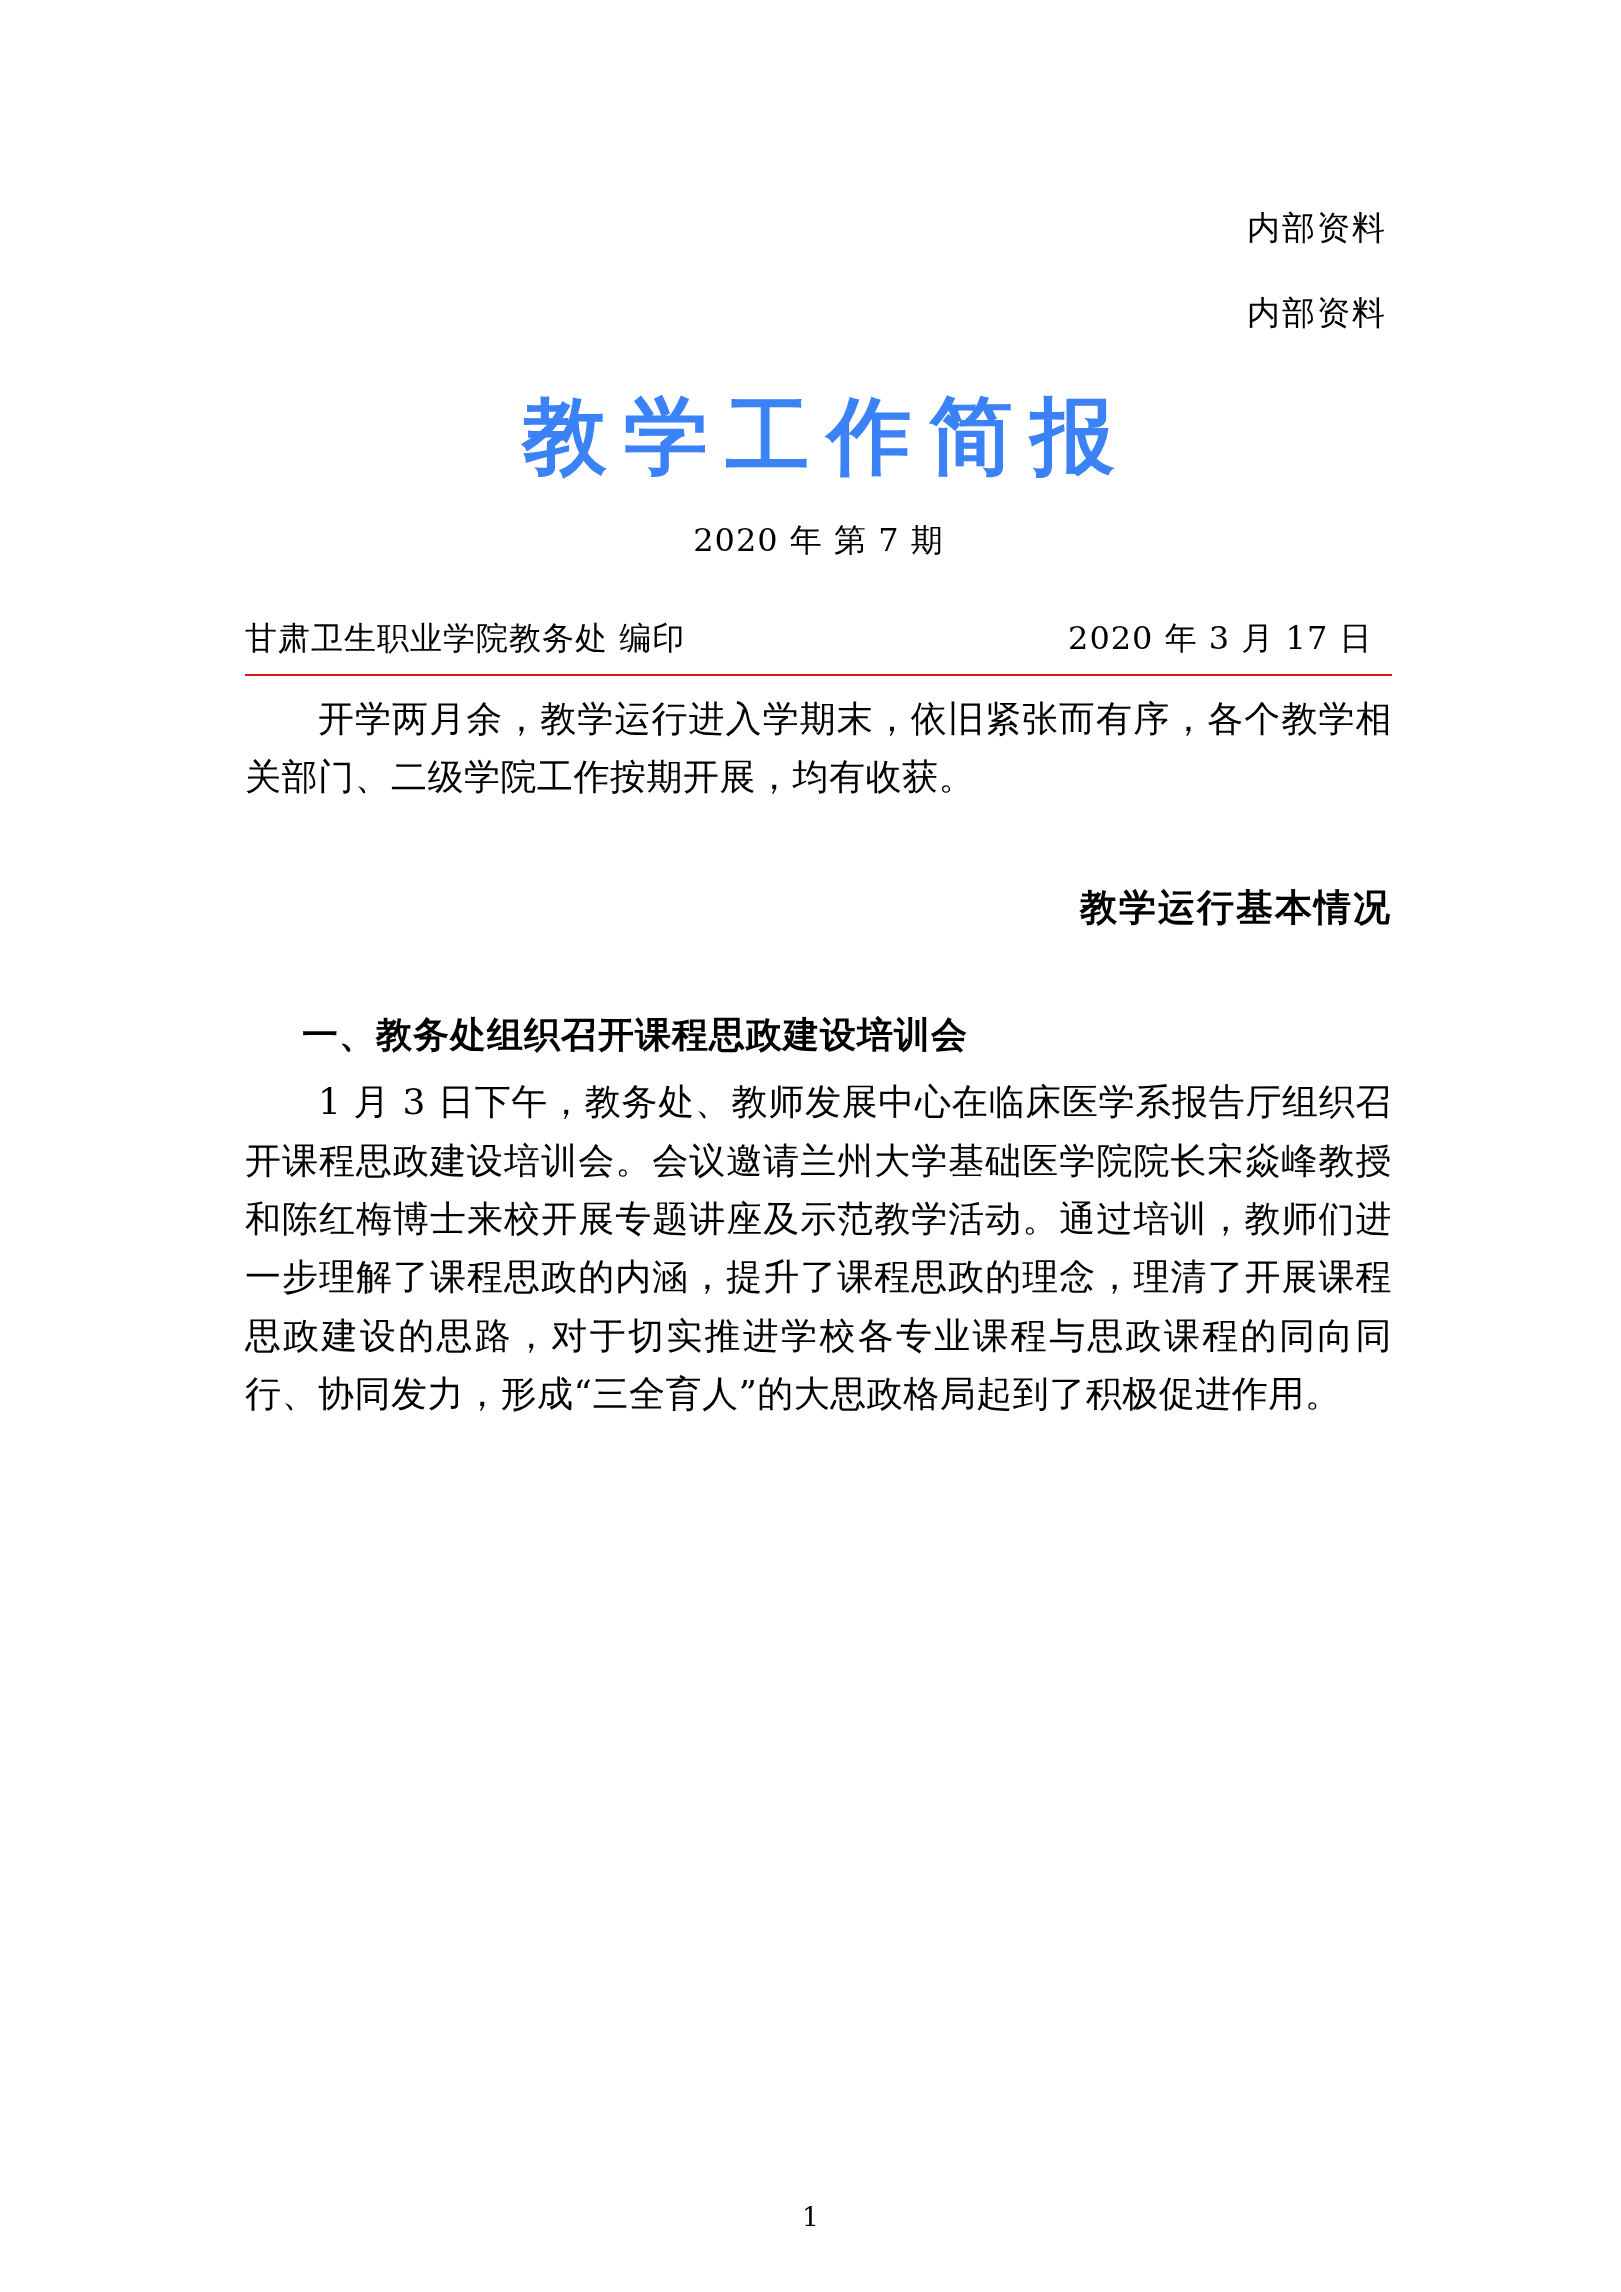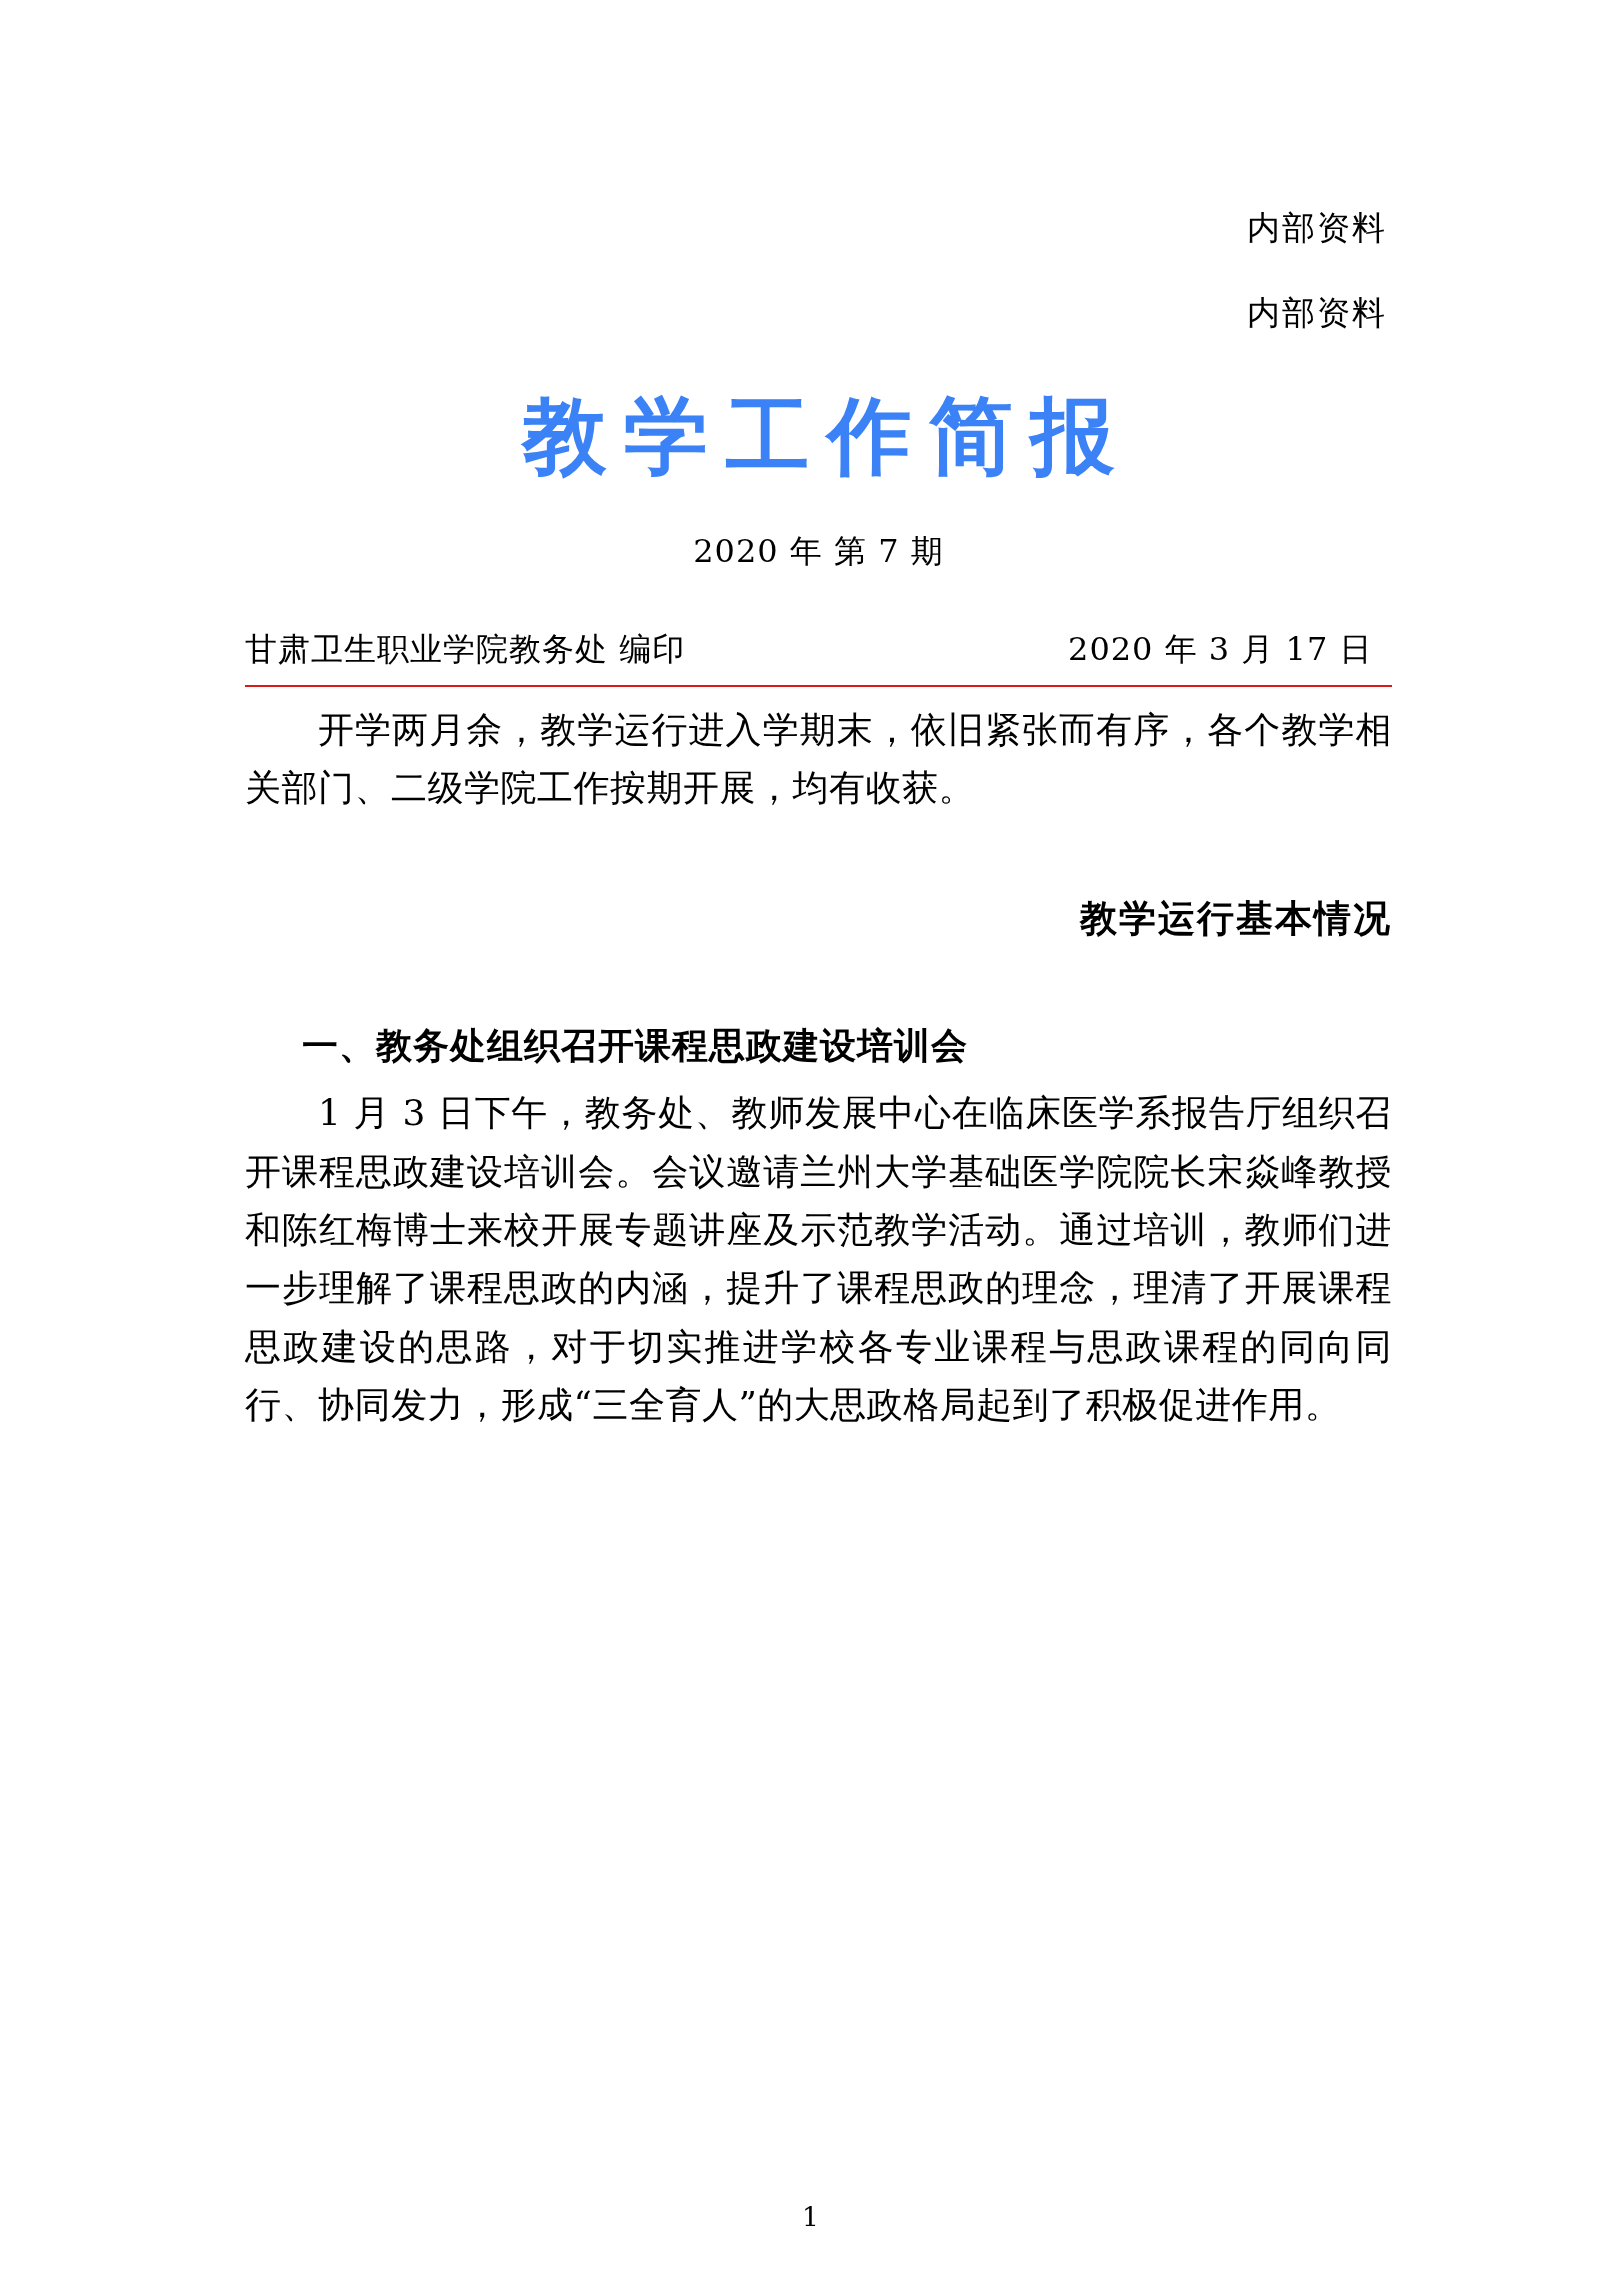--- a/index.html
+++ b/index.html
@@ -42,21 +42,21 @@
     color: #3b82f6;
     font-size: 84px;
     font-weight: bold;
     letter-spacing: 17.6px;
     text-indent: 17.6px;
     line-height: 1.15;
     font-family: "DejaVu Serif", "Liberation Serif", serif;
   }
 
   .issue-line {
-    margin-top: 45px;
+    margin-top: 34px;
     text-align: center;
     font-size: 32px;
     letter-spacing: 1px;
   }
 
   .imprint {
     margin-top: 54px;
     display: flex;
     align-items: baseline;
     font-size: 32px;

